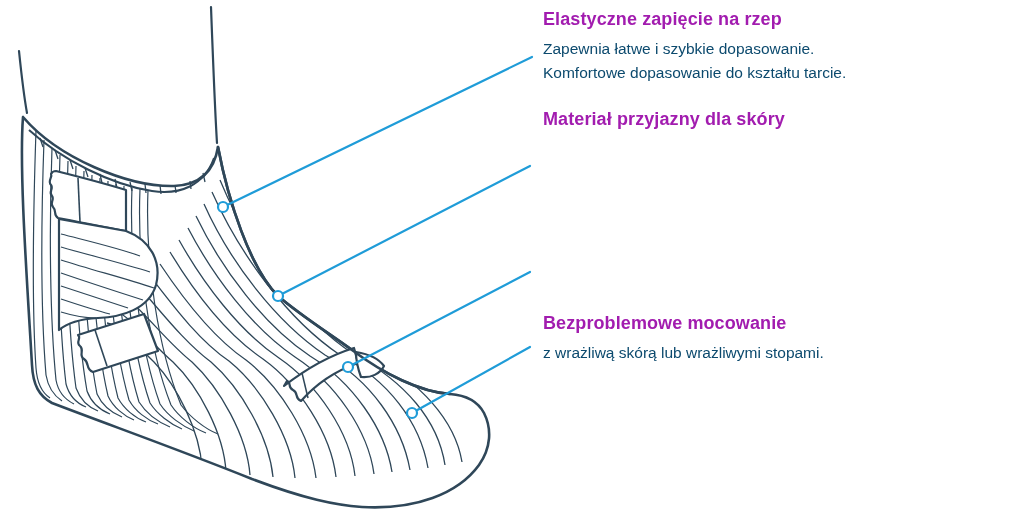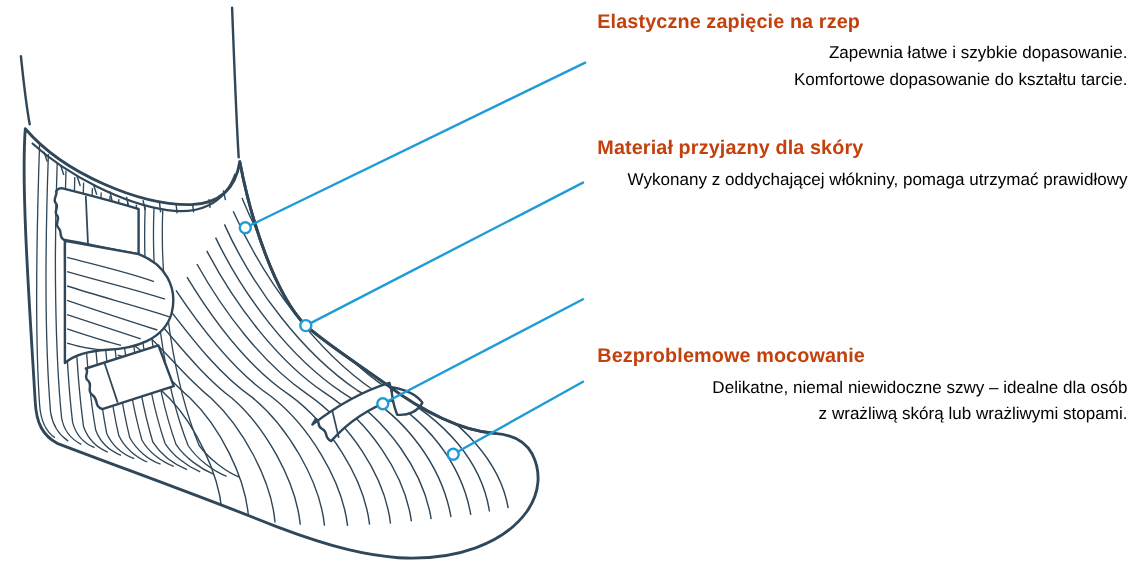--- a/index.html
+++ b/index.html
@@ -5,26 +5,26 @@
   html,body{margin:0;padding:0;background:#fff;}
   .stage{
     position:relative;width:1028px;height:514px;background:#ffffff;overflow:hidden;
     font-family:"Liberation Sans","DejaVu Sans",sans-serif;
   }
   .art{position:absolute;left:0;top:0;}
   .features{position:absolute;left:543px;top:0;width:482px;height:514px;}
   .feature{position:absolute;left:0;width:482px;}
   .feature h2{
     margin:0 0 7px 0;font-size:18px;line-height:22px;font-weight:bold;
-    color:#c2410c;letter-spacing:0.1px;
+    color:#a21caf;letter-spacing:0.1px;
   }
   .feature .bl{
-    font-size:15.5px;line-height:23.5px;color:#000000;text-align:right;
+    font-size:15.5px;line-height:23.5px;color:#0c4a6e;
   }
-  .s1{top:8px;} .s2{top:123px;} .s3{top:236px;} .s4{top:312px;}
+  .s1{top:8px;} .s2{top:108px;} .s3{top:236px;} .s4{top:312px;}
 </style>
 </head>
 <body>
 
 <div class="stage">
 
   <svg class="art" width="1028" height="514" viewBox="0 0 1028 514">
     <defs>
       <clipPath id="sockClip">
         <path d="M23,117 C19,170 27,280 32,365 C33,385 39,396 52,403 C115,427 185,452 252,479 C305,499 335,505 362,507 C415,510 458,494 479,465 C491,448 492,429 484,413 C477,400 464,395 450,394 C420,392 384,374 352,350 C330,334 300,315 278,296 C250,268 228,200 218,147 C214,172 199,185 174,186 C128,187 58,158 23,117 Z"></path>
@@ -127,24 +127,22 @@
   <div class="features">
 
     <section class="feature s1">
       <h2>Elastyczne zapięcie na rzep</h2>
       <div class="bl">Zapewnia łatwe i szybkie dopasowanie.</div>
       <div class="bl">Komfortowe dopasowanie do kształtu tarcie.</div>
     </section>
 
     <section class="feature s2">
       <h2>Materiał przyjazny dla skóry</h2>
-      <div class="bl">Wykonany z oddychającej włókniny, pomaga utrzymać prawidłowy</div>
     </section>
 
 
     <section class="feature s4">
       <h2>Bezproblemowe mocowanie</h2>
-      <div class="bl">Delikatne, niemal niewidoczne szwy – idealne dla osób</div>
       <div class="bl">z wrażliwą skórą lub wrażliwymi stopami.</div>
     </section>
 
   </div>
 </div>
 
 </body></html>

